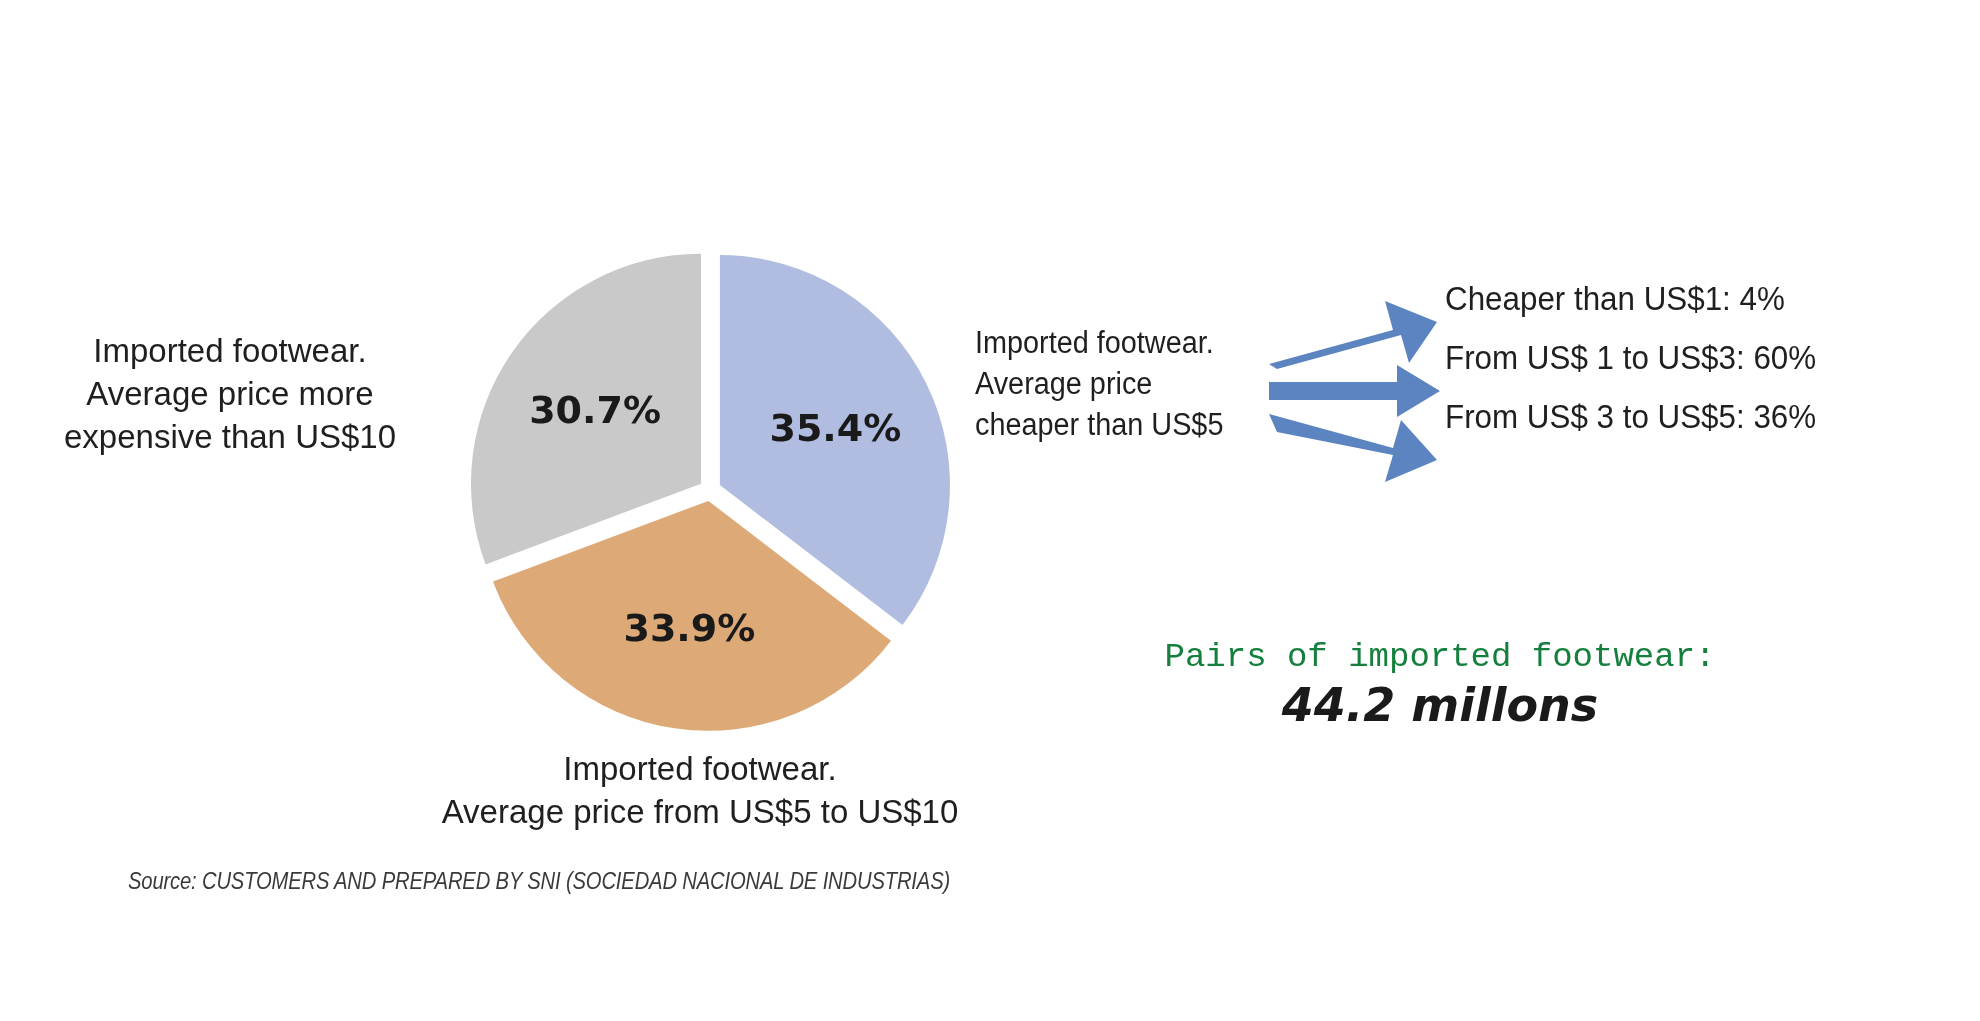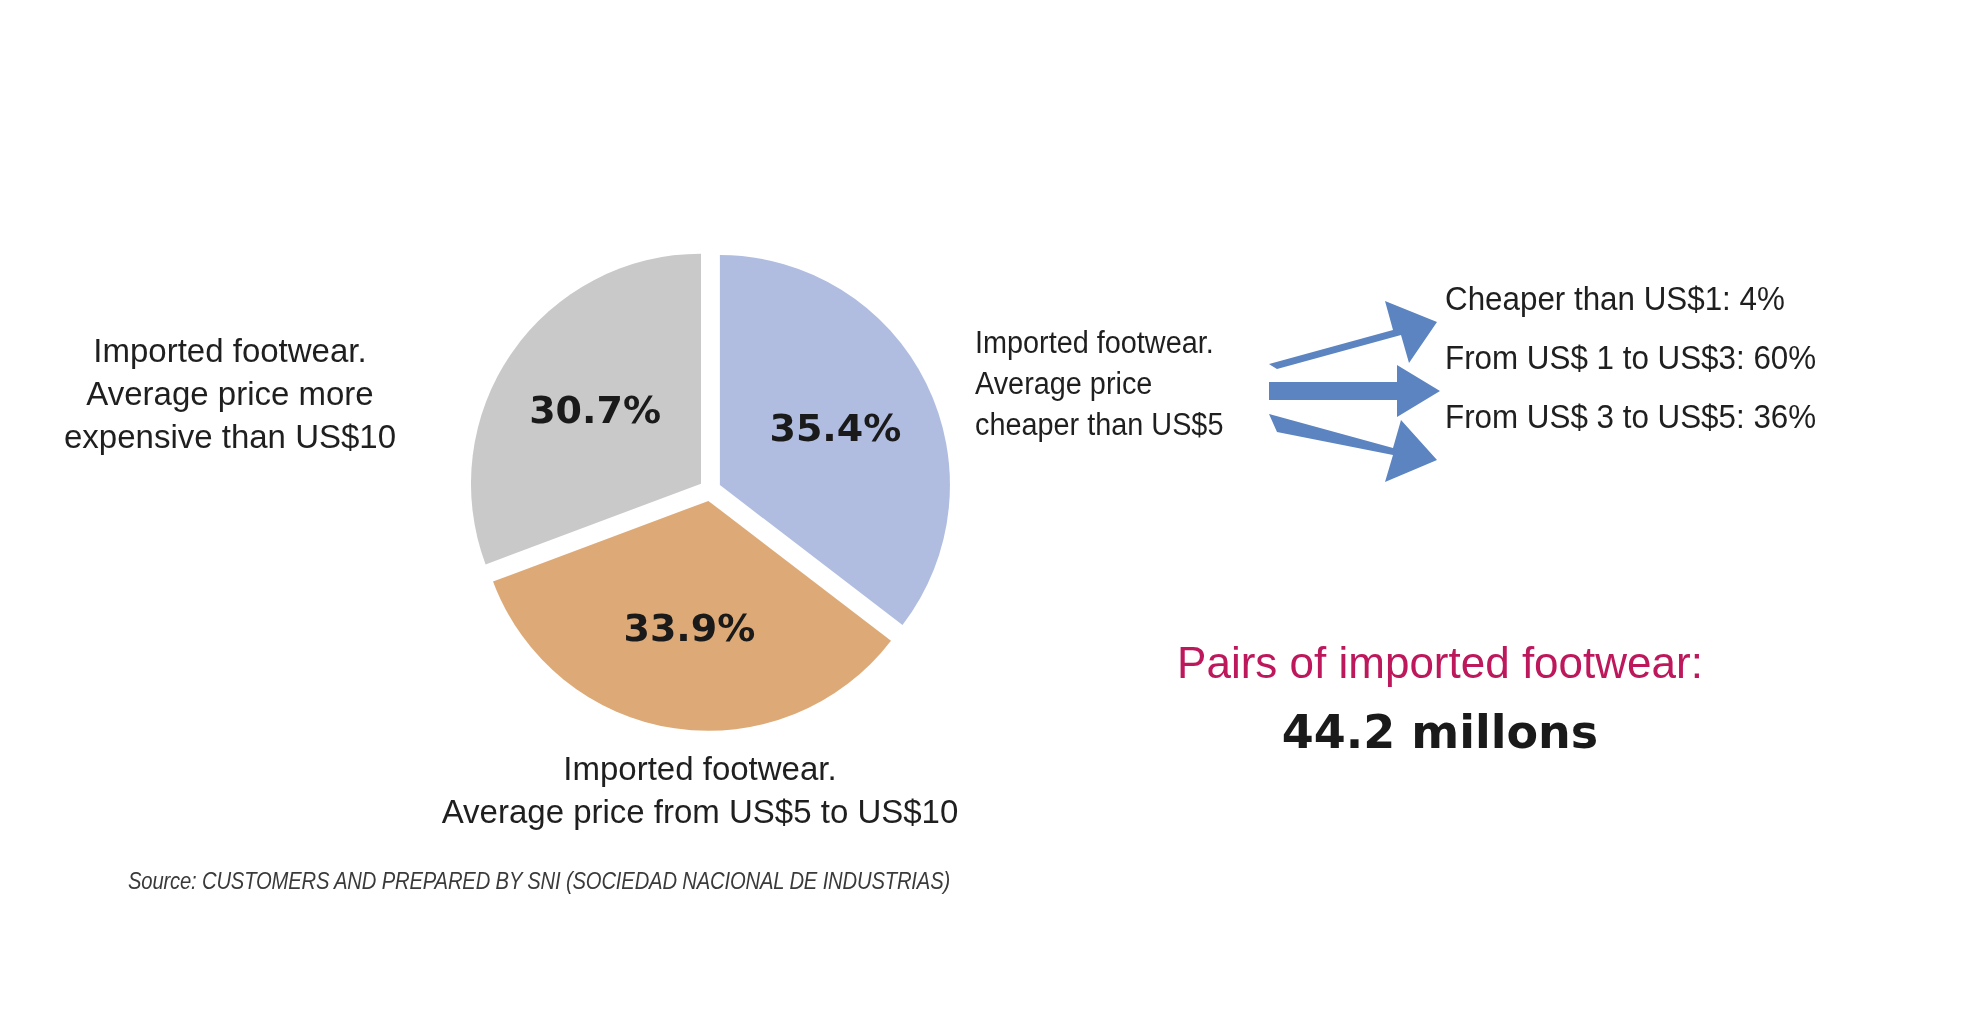--- a/index.html
+++ b/index.html
@@ -104,32 +104,33 @@
 
   
   #totals {
     position: absolute;
     left: 1090px;
     top: 638px;
     width: 700px;
     text-align: center;
   }
   #totals-label {
-    font-family: Liberation Sans, sans-serif;
-    font-size: 44px;
+    font-family: Liberation Mono, monospace;
+    font-size: 34px;
     line-height: 1.12;
-    color: #be185d;
+    color: #15803d;
   }
   #totals-value {
     font-family: "DejaVu Sans", sans-serif;
     font-weight: bold;
     font-size: 46px;
     line-height: 1.18;
     color: #1a1a1a;
-    margin-top: 18px;
+    margin-top: 2px;
+    font-style: italic;
   }
 
   
   #source-note {
     position: absolute;
     left: 128px;
     top: 868px;
     font-family: "Liberation Sans", sans-serif;
     font-style: italic;
     font-size: 23px;

